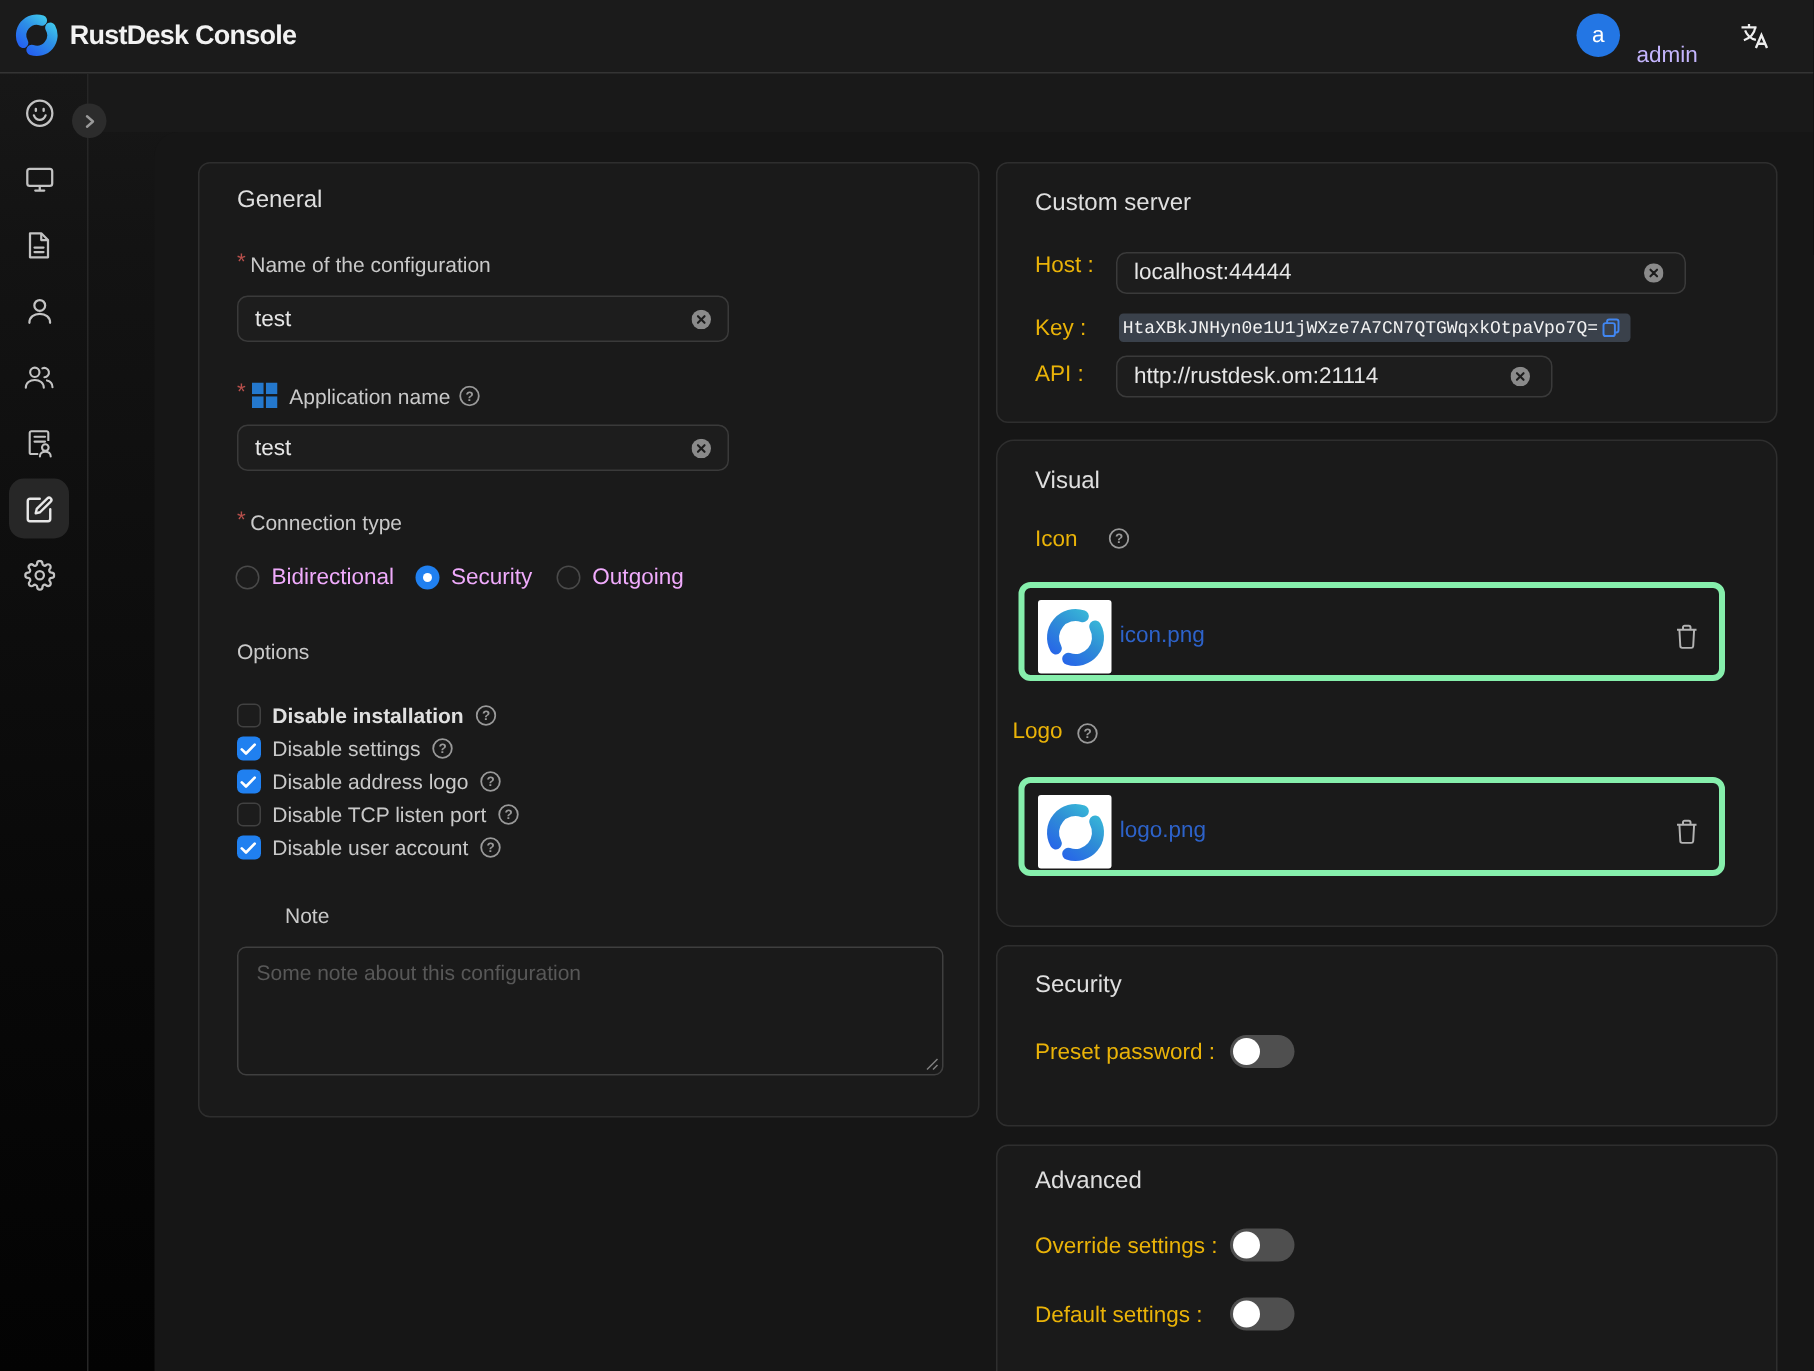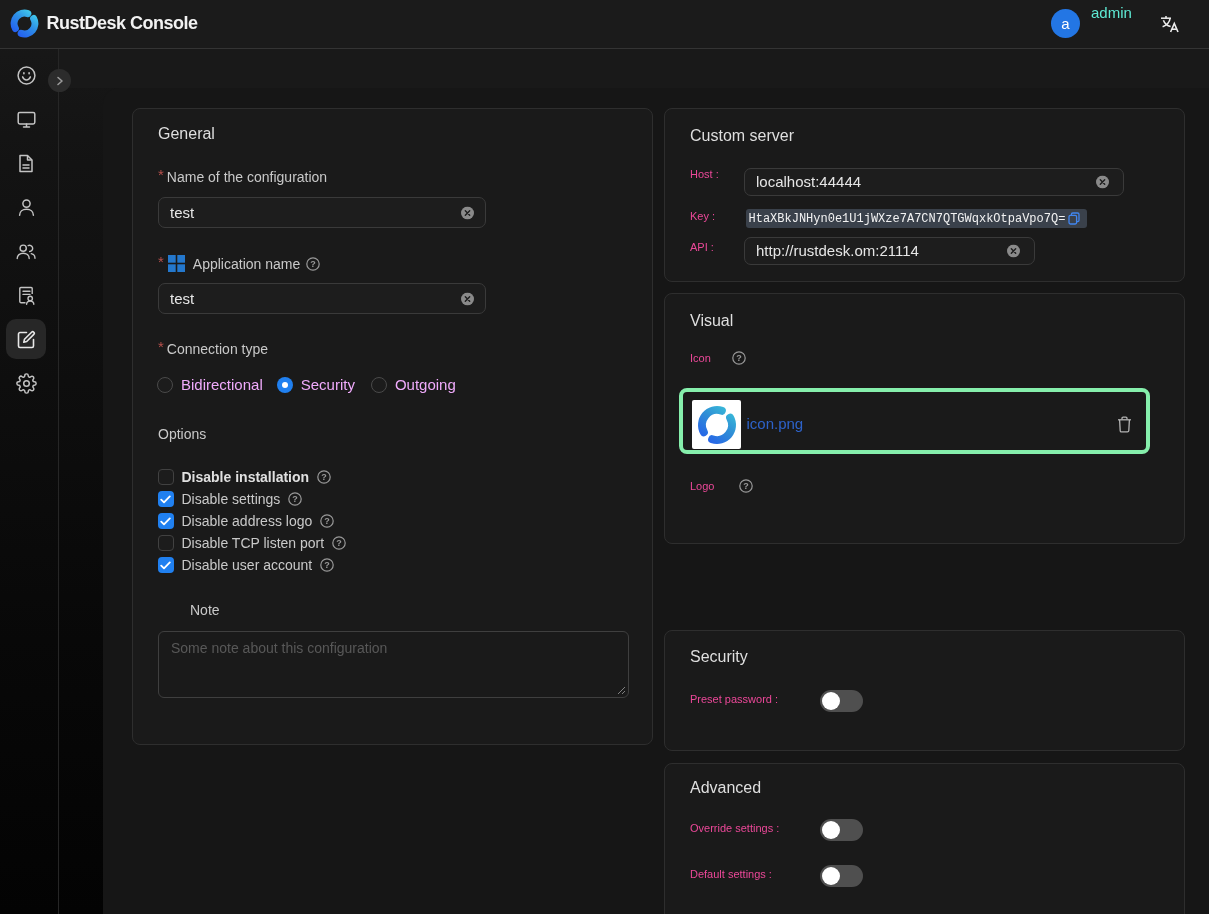--- a/index.html
+++ b/index.html
@@ -7,37 +7,37 @@
   body { font-family:"Liberation Sans", sans-serif; position:relative;
          background:linear-gradient(180deg,#191919 0%,#131313 18%,#080808 70%,#030303 100%); }
   .abs { position:absolute; }
   
   .header { position:absolute; left:0; top:0; width:1209px; height:49px;
             background:#1b1b1b; border-bottom:1px solid #343434; }
   .brand { position:absolute; left:46.5px; top:13px; font-size:18px; font-weight:bold;
            color:#f2f2f2; letter-spacing:-0.5px; }
   .avatar { position:absolute; left:1051px; top:9px; width:29px; height:29px; border-radius:50%;
             background:#2376e4; color:#fff; font-size:15px; text-align:center; line-height:29px; }
-  .uname { position:absolute; left:1091px; top:4px; font-size:15px; color:#5eead4; }
+  .uname { position:absolute; left:1091px; top:28px; font-size:15px; color:#c4b5fd; }
   
   .sidebar { position:absolute; left:0; top:49px; width:59px; height:865px;
              border-right:1px solid #262626; }
   .sitem { position:absolute; left:6px; width:40px; height:40px; display:flex;
            align-items:center; justify-content:center; border-radius:10px; }
   .sitem.active { background:#272727; }
   .collapse-btn { position:absolute; left:48px; top:69px; width:23px; height:23px;
                   border-radius:50%; background:#2c2c2c; color:#8f8f8f;
                   display:flex; align-items:center; justify-content:center; z-index:5; }
   
   .panel { position:absolute; left:103px; top:88px; width:1106px; height:826px;
            background:#161616; border-top-left-radius:16px; }
   .card { position:absolute; background:#1a1a1a; border:1px solid #2e2e2e; border-radius:8px; }
   .ctitle { position:absolute; left:25px; font-size:16px; font-weight:500; color:#dfdfdf; }
   .lbl { color:#c9c9c9; font-size:14px; }
-  .lbl15 { color:#ec4899; font-size:11px; }
+  .lbl15 { color:#eab308; font-size:15px; }
   .req { color:#b8504c; font-size:15px; margin-right:3px; position:relative; top:-2.5px; }
   .input { position:absolute; height:31px; border:1px solid #3a3a3a; border-radius:7px;
            background:#1d1d1d; color:#e6e6e6; font-size:15px; line-height:29px;
            padding-left:11px; }
   .clear { position:absolute; right:11px; top:50%; transform:translateY(-50%); line-height:0; }
   .clear svg { display:block; }
   .help { flex:0 0 auto; }
   .chkrow { position:absolute; left:156px; display:flex; align-items:center; gap:8px; height:17px; }
   .cbox { width:16px; height:16px; border-radius:4px; flex:0 0 auto; }
   .cbox.off { border:1px solid #414141; background:#1c1c1c; }
@@ -256,21 +256,21 @@
         </svg>
       </span>
       <span class="lbl">Disable user account</span>
       <svg class="help" width="14" height="14" viewBox="0 0 14 14">
         <circle cx="7" cy="7" r="6.2" fill="none" stroke="#999" stroke-width="1.2"></circle>
         <text x="7" y="10.2" text-anchor="middle" font-size="9" font-weight="bold" fill="#999" font-family="Liberation Sans">?</text>
       </svg>
     </div>
 
     <div class="abs lbl" style="left:25px;top:493px;margin-left:32px;">Note</div>
-    <div class="abs" style="left:25px;top:522px;width:471px;height:67px;border:1px solid #3f3f3f;border-radius:6px;background:#1a1a1a;">
+    <div class="abs" style="left:25px;top:522px;width:471px;height:86px;border:1px solid #3f3f3f;border-radius:6px;background:#1a1a1a;">
       <div style="position:absolute;left:12px;top:8px;font-size:14px;color:#585858;">Some note about this configuration</div>
       <svg style="position:absolute;right:2px;bottom:2px" width="9" height="9" viewBox="0 0 9 9">
         <path d="M8 1 L1 8 M8 5 L5 8" stroke="#808080" stroke-width="1" fill="none"></path>
       </svg>
     </div>
   </div>
 
   <div class="card" style="left:664px;top:108px;width:521px;height:174px;" id="servercard">
     <div class="ctitle" style="top:18px">Custom server</div>
     <div class="abs lbl15" style="left:25px;top:58.5px;">Host :</div>
@@ -294,21 +294,21 @@
     <div class="input" style="left:79px;top:128px;width:291px;height:28px;line-height:26px;padding-left:11px;">http://rustdesk.om:21114
       <span class="clear" style="right:14px">
         <svg width="13" height="13" viewBox="0 0 13 13">
           <circle cx="6.5" cy="6.5" r="6.5" fill="#8a8a8a"></circle>
           <path d="M4.3 4.3 L8.7 8.7 M8.7 4.3 L4.3 8.7" stroke="#1d1d1d" stroke-width="1.4" stroke-linecap="round"></path>
         </svg>
       </span>
     </div>
   </div>
 
-  <div class="card" style="left:664px;top:293px;width:521px;height:251px;" id="visualcard">
+  <div class="card" style="left:664px;top:293px;width:521px;height:325px;border-radius:12px;" id="visualcard">
     <div class="ctitle" style="top:18px">Visual</div>
     <div class="abs" style="left:25px;top:56.5px;display:flex;align-items:center;gap:21px;">
       <span class="lbl15">Icon</span>
       <svg class="help" width="14" height="14" viewBox="0 0 14 14">
         <circle cx="7" cy="7" r="6.2" fill="none" stroke="#999" stroke-width="1.2"></circle>
         <text x="7" y="10.2" text-anchor="middle" font-size="9" font-weight="bold" fill="#999" font-family="Liberation Sans">?</text>
       </svg>
     </div>
     <div class="filebox" style="top:94px;">
       <span class="thumb">
@@ -326,25 +326,41 @@
           </g>
         </svg>
       </span>
       <span class="flink">icon.png</span>
       <svg class="trash" width="15" height="17" viewBox="0 0 15 17" fill="none" stroke="#b3b3b3" stroke-width="1.3">
         <path d="M1 3.8 h13"></path>
         <path d="M5 3.6 V2.2 c0-0.6 0.5-1.1 1.1-1.1 h2.8 c0.6 0 1.1 0.5 1.1 1.1 V3.6"></path>
         <path d="M2.6 3.9 l0.6 10.8 c0 0.7 0.6 1.2 1.3 1.2 h6 c0.7 0 1.2-0.5 1.3-1.2 l0.6-10.8"></path>
       </svg>
     </div>
-    <div class="abs" style="left:25px;top:184.5px;display:flex;align-items:center;gap:25px;">
+    <div class="abs" style="left:10px;top:184.5px;display:flex;align-items:flex-end;gap:10px;">
       <span class="lbl15">Logo</span>
       <svg class="help" width="14" height="14" viewBox="0 0 14 14">
         <circle cx="7" cy="7" r="6.2" fill="none" stroke="#999" stroke-width="1.2"></circle>
         <text x="7" y="10.2" text-anchor="middle" font-size="9" font-weight="bold" fill="#999" font-family="Liberation Sans">?</text>
+      </svg>
+    </div>
+    <div class="filebox" style="top:224px;">
+      <span class="thumb">
+        <svg width="42" height="42" viewBox="0 0 42 42">
+          <g fill="none" stroke="url(#rl1)" stroke-width="8" stroke-linecap="round">
+            <path d="M 34.12 13.73 A 15 15 0 0 1 16.12 35.18"></path>
+            <path d="M 7.88 28.27 A 15 15 0 0 1 25.88 6.82"></path>
+          </g>
+        </svg>
+      </span>
+      <span class="flink">logo.png</span>
+      <svg class="trash" width="15" height="17" viewBox="0 0 15 17" fill="none" stroke="#b3b3b3" stroke-width="1.3">
+        <path d="M1 3.8 h13"></path>
+        <path d="M5 3.6 V2.2 c0-0.6 0.5-1.1 1.1-1.1 h2.8 c0.6 0 1.1 0.5 1.1 1.1 V3.6"></path>
+        <path d="M2.6 3.9 l0.6 10.8 c0 0.7 0.6 1.2 1.3 1.2 h6 c0.7 0 1.2-0.5 1.3-1.2 l0.6-10.8"></path>
       </svg>
     </div>
   </div>
 
   <div class="card" style="left:664px;top:630px;width:521px;height:121px;" id="seccard">
     <div class="ctitle" style="top:17px">Security</div>
     <div class="abs lbl15" style="left:25px;top:61.5px;">Preset password :</div>
     <div class="toggle" style="left:155px;top:59px;">
       <span class="knob"></span>
     </div>

